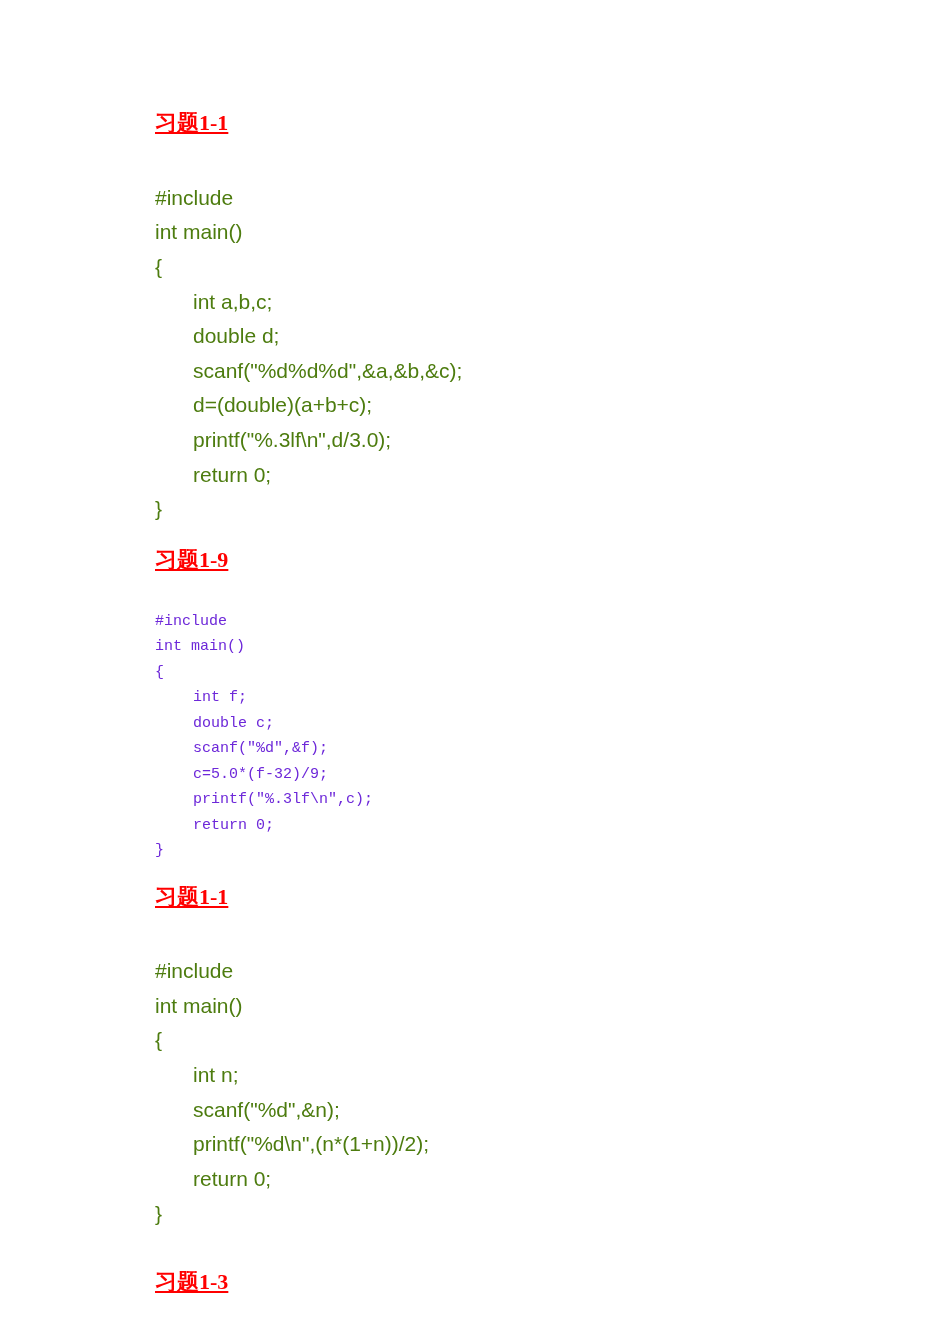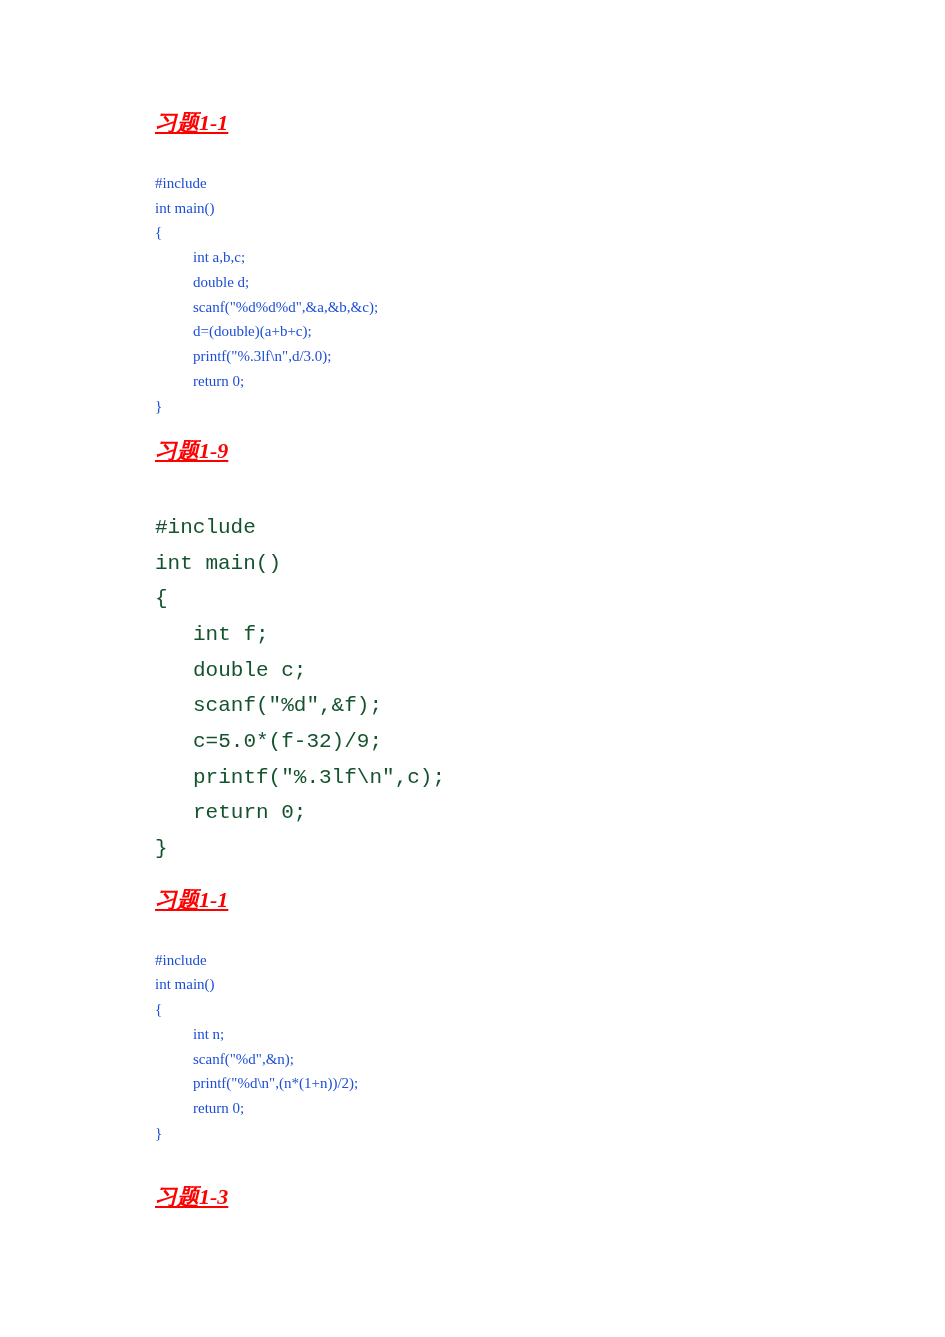--- a/index.html
+++ b/index.html
@@ -16,41 +16,40 @@
     .chapter-title {
       text-align: center;
       font-size: 22px;
       font-family: "SimSun", "宋体", serif;
       color: #333;
       margin-bottom: 30px;
       letter-spacing: 2px;
     }
     .exercise-title {
       font-family: "STXingkai", "华文行楷", "KaiTi", cursive;
-      font-style: italic;
       font-weight: bold;
       font-size: 22px;
       color: #ff0000;
       text-decoration: underline;
       margin-top: 18px;
       margin-bottom: 8px;
       display: inline-block;
     }
     .code-block {
-      font-family: Liberation Serif, serif;
-      font-size: 15px;
+      font-family: Liberation Sans, sans-serif;
+      font-size: 21px;
       line-height: 1.65;
-      color: #1d4ed8;
+      color: #4d7c0f;
       white-space: pre;
     }
     .code-block-mono {
       font-family: "Courier New", Courier, monospace;
-      font-size: 21px;
+      font-size: 15px;
       line-height: 1.7;
-      color: #14532d;
+      color: #6d28d9;
       white-space: pre;
     }
     .indent {
       padding-left: 38px;
       display: inline-block;
     }
   </style>
 </head>
 <body>
 

